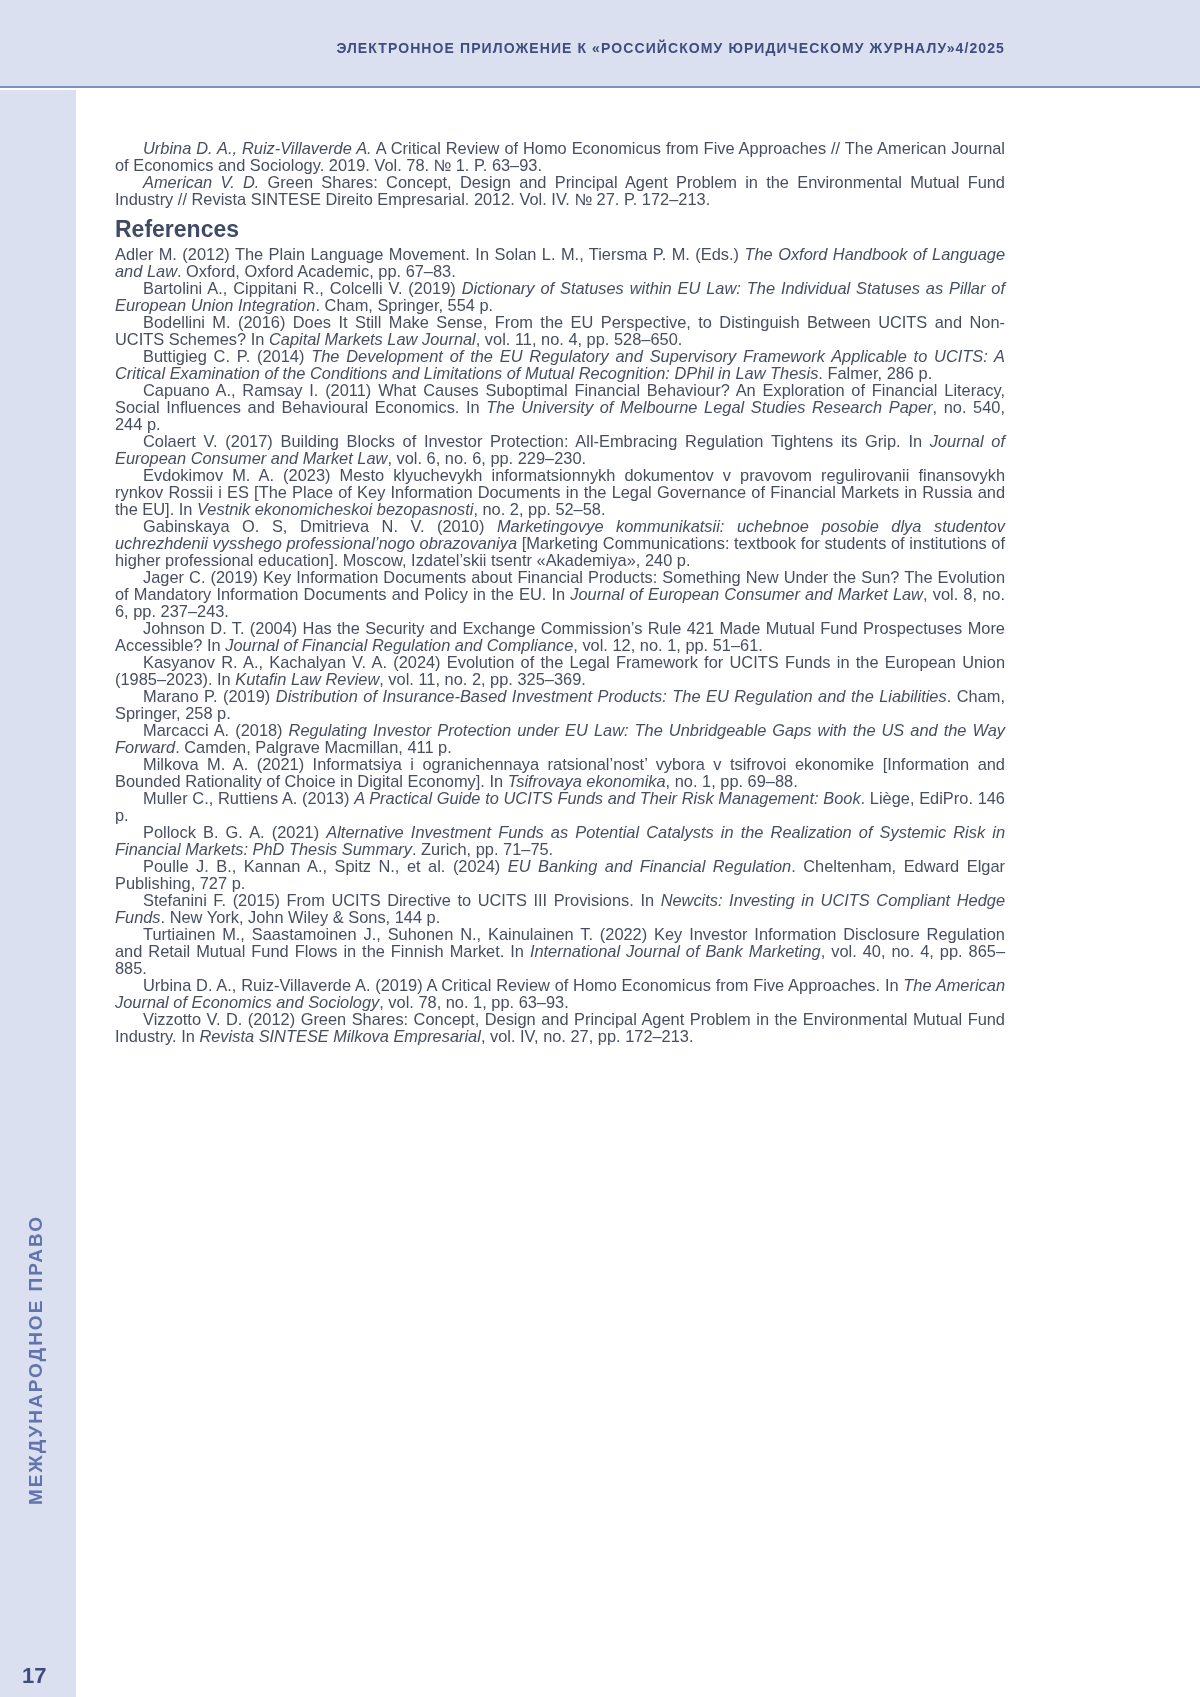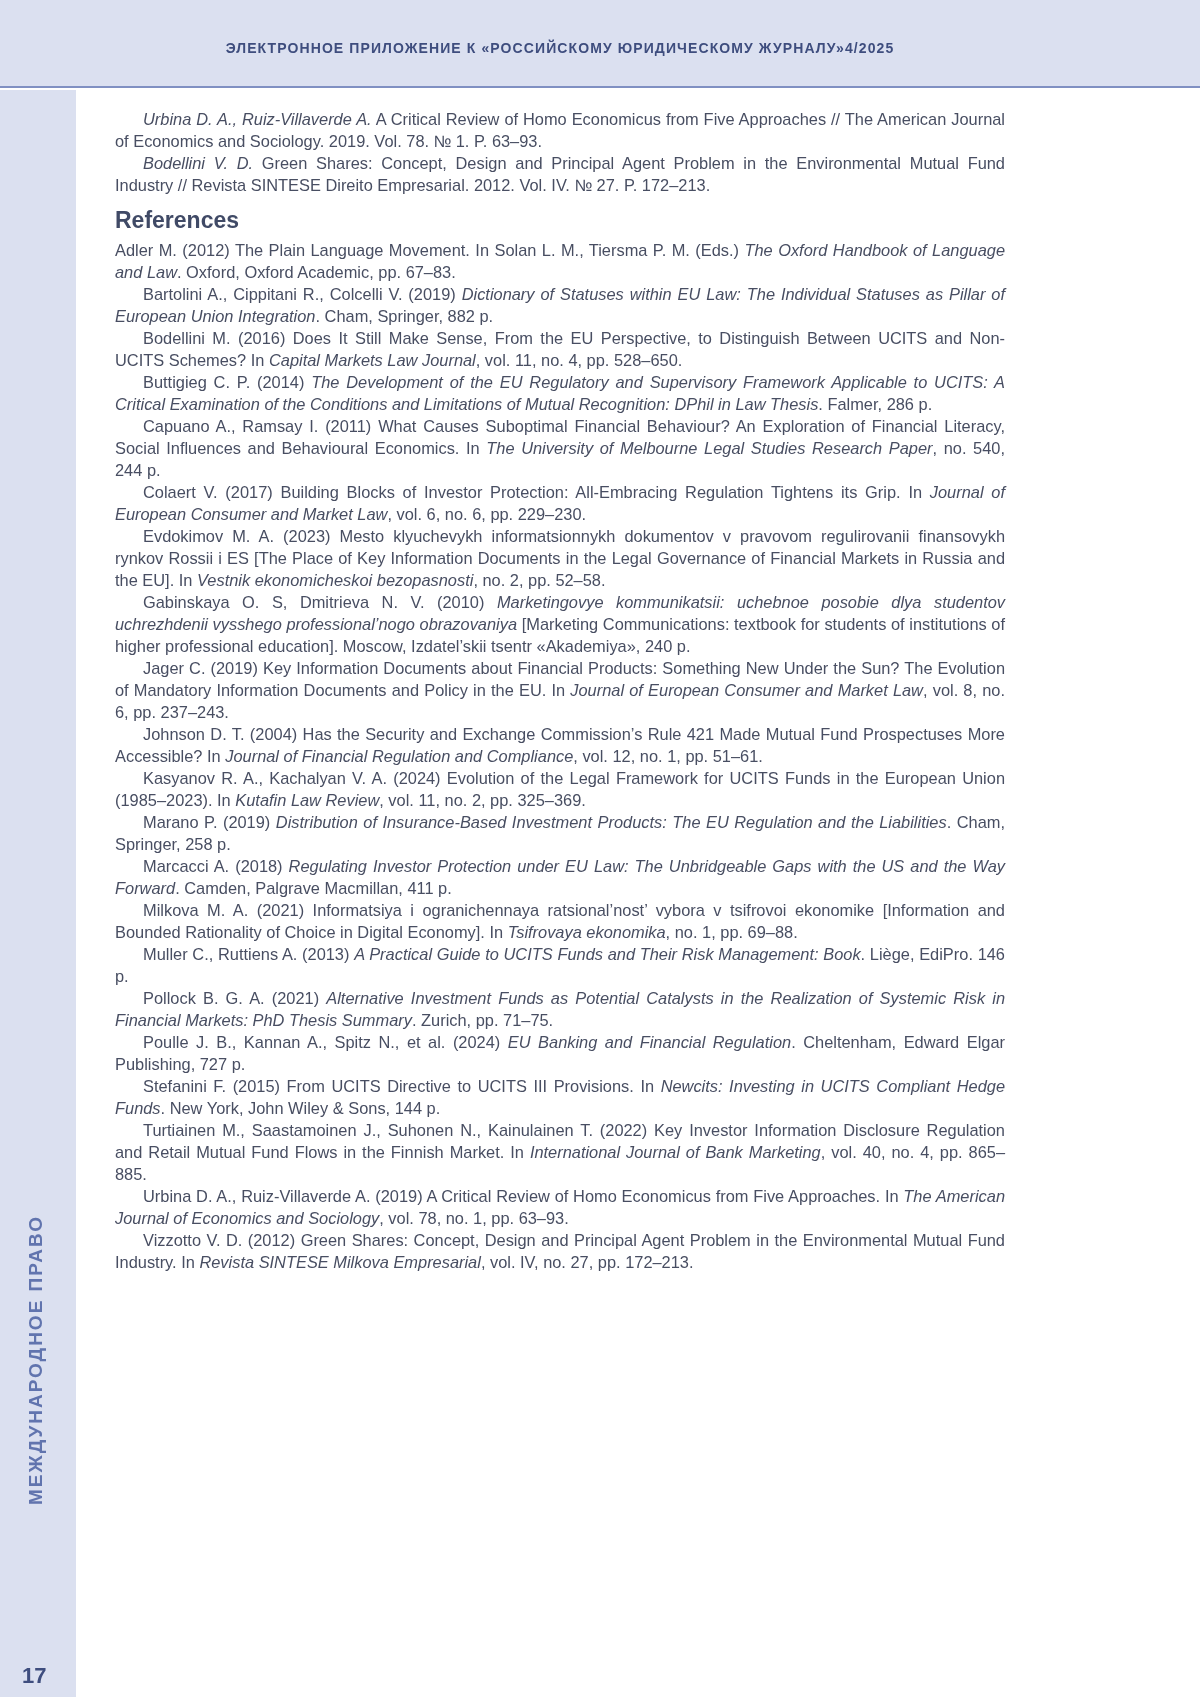--- a/index.html
+++ b/index.html
@@ -24,33 +24,33 @@
     position: absolute;
     top: 90px; left: 0;
     width: 76px; height: 1607px;
     background: #dbe0f0;
   }
   .header-row {
     position: absolute;
     top: 40px; left: 115px;
     width: 890px;
     display: flex;
-    justify-content: center;
+    justify-content: flex-end;
     align-items: baseline;
     font-weight: bold;
     font-size: 14px;
     letter-spacing: 1.1px;
     color: #3e4d7e;
   }
   .content {
     position: absolute;
-    top: 108px; left: 115px;
+    top: 140px; left: 115px;
     width: 890px;
     font-size: 16.4px;
-    line-height: 22px;
+    line-height: 17px;
     text-align: justify;
   }
   .content p.ref { text-indent: 28px; }
   .refs-main p.ref:first-child { text-indent: 0; }
   h2.references-heading {
     font-size: 23px;
     font-weight: bold;
     color: #404a66;
     margin: 13px 0 8px 0;
     text-align: left;
@@ -93,26 +93,26 @@
 
 <div class="left-band"></div>
 
 <div class="vertical-label">МЕЖДУНАРОДНОЕ ПРАВО</div>
 
 <div class="page-number">17</div>
 
 <div class="content">
   <div class="refs-pre">
       <p class="ref"><em>Urbina D. A., Ruiz-Villaverde A.</em><span> A Critical Review of Homo Economicus from Five Approaches // The American Journal of Economics and Sociology. 2019. Vol. 78. № 1. P. 63–93.</span></p>
-      <p class="ref"><em>Bodellini V. D.</em><span> Green Shares: Concept, Design and Principal Agent Problem in the Environmental Mutual Fund Industry // Revista SINTESE Direito Empresarial. 2012. Vol. IV. № 27. P. 172–213.</span></p>
+      <p class="ref"><em>American V. D.</em><span> Green Shares: Concept, Design and Principal Agent Problem in the Environmental Mutual Fund Industry // Revista SINTESE Direito Empresarial. 2012. Vol. IV. № 27. P. 172–213.</span></p>
     </div>
   <h2 class="references-heading">References</h2>
   <div class="refs-main">
       <p class="ref"><span>Adler M. (2012) The Plain Language Movement. In Solan L. M., Tiersma P. M. (Eds.) </span><em>The Oxford Handbook of Language and Law</em><span>. Oxford, Oxford Academic, pp. 67–83.</span></p>
-      <p class="ref"><span>Bartolini A., Cippitani R., Colcelli V. (2019) </span><em>Dictionary of Statuses within EU Law: The Individual Statuses as Pillar of European Union Integration</em><span>. Cham, Springer, 882 p.</span></p>
+      <p class="ref"><span>Bartolini A., Cippitani R., Colcelli V. (2019) </span><em>Dictionary of Statuses within EU Law: The Individual Statuses as Pillar of European Union Integration</em><span>. Cham, Springer, 554 p.</span></p>
       <p class="ref"><span>Bodellini M. (2016) Does It Still Make Sense, From the EU Perspective, to Distinguish Between UCITS and Non-UCITS Schemes? In </span><em>Capital Markets Law Journal</em><span>, vol. 11, no. 4, pp. 528–650.</span></p>
       <p class="ref"><span>Buttigieg C. P. (2014) </span><em>The Development of the EU Regulatory and Supervisory Framework Applicable to UCITS: A Critical Examination of the Conditions and Limitations of Mutual Recognition: DPhil in Law Thesis</em><span>. Falmer, 286 p.</span></p>
       <p class="ref"><span>Capuano A., Ramsay I. (2011) What Causes Suboptimal Financial Behaviour? An Exploration of Financial Literacy, Social Influences and Behavioural Economics. In </span><em>The University of Melbourne Legal Studies Research Paper</em><span>, no. 540, 244 p.</span></p>
       <p class="ref"><span>Colaert V. (2017) Building Blocks of Investor Protection: All-Embracing Regulation Tightens its Grip. In </span><em>Journal of European Consumer and Market Law</em><span>, vol. 6, no. 6, pp. 229–230.</span></p>
       <p class="ref"><span>Evdokimov M. A. (2023) Mesto klyuchevykh informatsionnykh dokumentov v pravovom regulirovanii finansovykh rynkov Rossii i ES [The Place of Key Information Documents in the Legal Governance of Financial Markets in Russia and the EU]. In </span><em>Vestnik ekonomicheskoi bezopasnosti</em><span>, no. 2, pp. 52–58.</span></p>
       <p class="ref"><span>Gabinskaya O. S, Dmitrieva N. V. (2010) </span><em>Marketingovye kommunikatsii: uchebnoe posobie dlya studentov uchrezhdenii vysshego professional’nogo obrazovaniya</em><span> [Marketing Communications: textbook for students of institutions of higher professional education]. Moscow, Izdatel’skii tsentr «Akademiya», 240 p.</span></p>
       <p class="ref"><span>Jager C. (2019) Key Information Documents about Financial Products: Something New Under the Sun? The Evolution of Mandatory Information Documents and Policy in the EU. In </span><em>Journal of European Consumer and Market Law</em><span>, vol. 8, no. 6, pp. 237–243.</span></p>
       <p class="ref"><span>Johnson D. T. (2004) Has the Security and Exchange Commission’s Rule 421 Made Mutual Fund Prospectuses More Accessible? In </span><em>Journal of Financial Regulation and Compliance</em><span>, vol. 12, no. 1, pp. 51–61.</span></p>
       <p class="ref"><span>Kasyanov R. A., Kachalyan V. A. (2024) Evolution of the Legal Framework for UCITS Funds in the European Union (1985–2023). In </span><em>Kutafin Law Review</em><span>, vol. 11, no. 2, pp. 325–369.</span></p>
       <p class="ref"><span>Marano P. (2019) </span><em>Distribution of Insurance-Based Investment Products: The EU Regulation and the Liabilities</em><span>. Cham, Springer, 258 p.</span></p>

